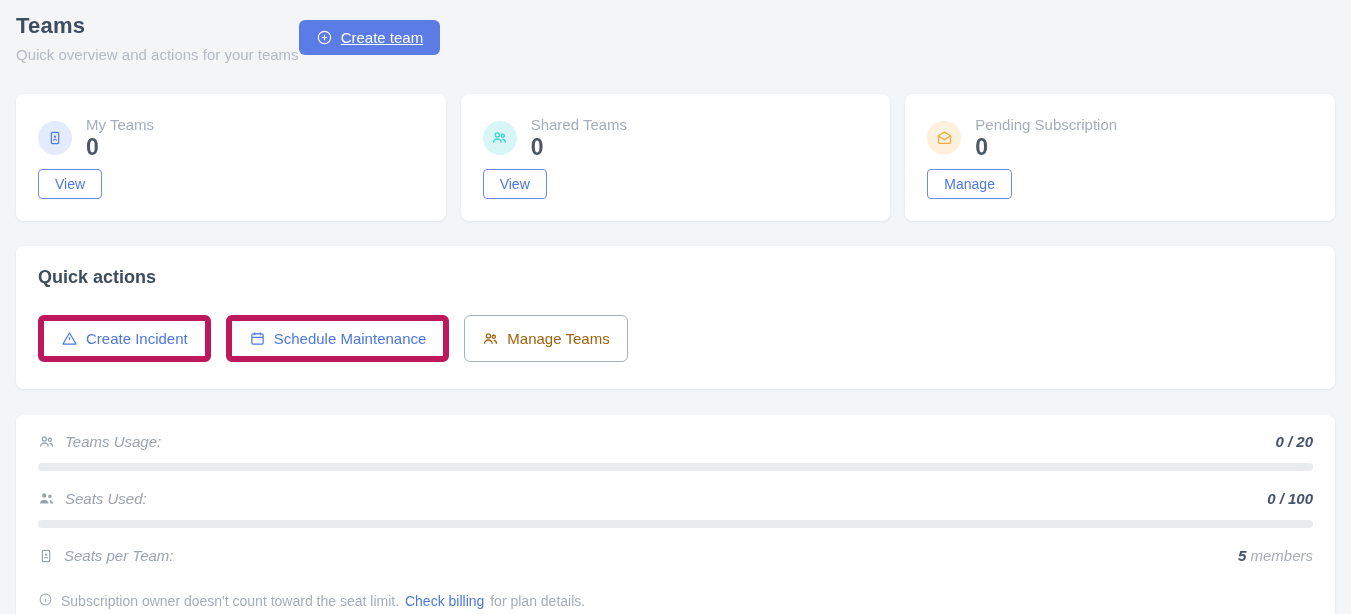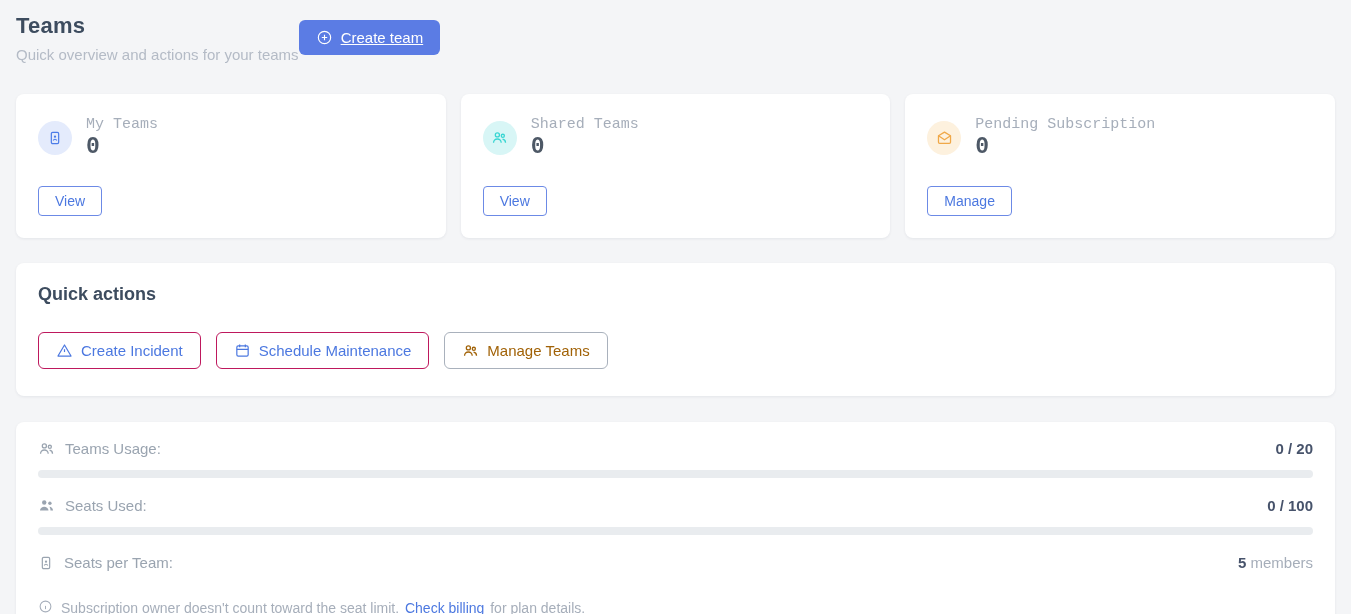--- a/index.html
+++ b/index.html
@@ -24,21 +24,21 @@
     text-decoration: underline;
   }
   .btn-primary svg { display: block; }
 
   
   .stats-row { display: flex; gap: 15px; margin-bottom: 25px; }
   .stat-card {
     flex: 1; background: #fff; border-radius: 8px; padding: 22px;
     box-shadow: 0 1px 3px rgba(20,30,60,.07);
   }
-  .stat-top { display: flex; align-items: center; gap: 14px; margin-bottom: 27px; font-family: Liberation Mono, monospace; }
+  .stat-top { display: flex; align-items: center; gap: 14px; margin-bottom: 10px; }
   .icon-circle {
     width: 34px; height: 34px; border-radius: 50%; flex: 0 0 34px;
     display: flex; align-items: center; justify-content: center;
   }
   .icon-blue  { background: #e4ebfc; color: #4c7ce8; }
   .icon-teal  { background: #d8f6f6; color: #38d6d2; }
   .icon-amber { background: #fdf1de; color: #f0a848; }
   .stat-label { font-size: 15px; color: #a6aeba; margin-bottom: 3px; }
   .stat-value { font-size: 23px; font-weight: 700; color: #4d5866; line-height: 1; }
   .btn-outline-blue {
@@ -53,26 +53,26 @@
   }
   .qa-panel { padding: 21px 22px 27px; margin-bottom: 26px; }
   .qa-title { font-size: 18px; font-weight: 600; color: #3d4c5f; margin-bottom: 27px; }
   .qa-buttons { display: flex; gap: 15px; }
   .qa-btn {
     display: inline-flex; align-items: center; gap: 8px;
     background: #fff; border-radius: 6px; font-size: 15px; padding: 9px 17px;
     cursor: pointer; font-family: inherit;
   }
   .qa-btn svg { display: block; }
-  .qa-blue { border: 1px solid #be185d; color: #4c78e0; }
+  .qa-blue { border: 6px solid #be185d; color: #4c78e0; }
   .qa-gray { border: 1px solid #a9b1bc; color: #a16207; justify-content: space-between; }
 
   
   .usage-panel { padding: 18px 22px 24px; }
-  .usage-row { display: flex; justify-content: space-between; align-items: flex-end; }
+  .usage-row { display: flex; justify-content: space-between; align-items: flex-end; font-style: italic; }
   .usage-left { display: flex; align-items: center; gap: 10px; color: #9aa4b0; font-size: 15px; }
   .usage-left svg { display: block; color: #9aa4b0; }
   .usage-value { font-size: 15px; font-weight: 700; color: #47536b; }
   .progress-track { height: 8px; background: #e9ecef; border-radius: 4px; margin: 13px 0 19px; overflow: hidden; }
   .progress-fill { height: 100%; background: #5b7ce4; border-radius: 4px; }
   .seats-row { margin-top: 16px; }
   .unit-text { color: #a6aeba; font-weight: 400; }
   .note-row {
     display: flex; align-items: center; gap: 8px;
     margin-top: 28px; font-size: 14px; color: #a6aeba;

